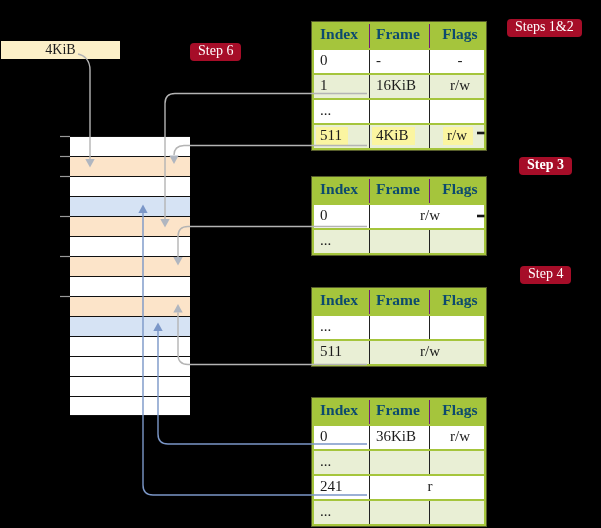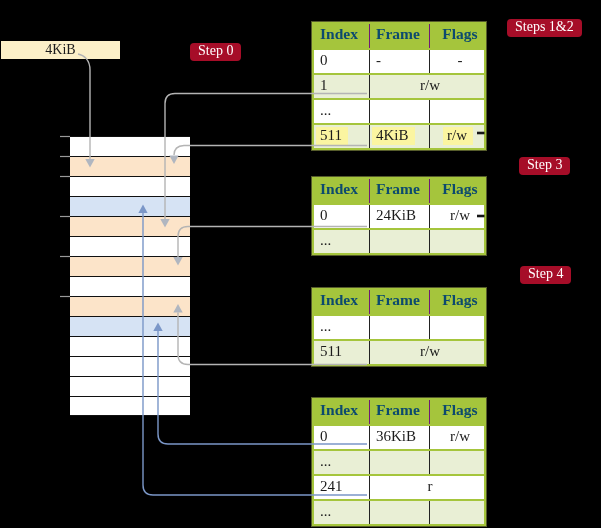--- a/index.html
+++ b/index.html
@@ -14,21 +14,21 @@
     font-size:14px; line-height:18px; text-align:center;
   }
   
   .badge {
     position:absolute; background:var(--badge-red); color:#fff;
     font-size:14px; line-height:14px; padding:1px 8px 3px; border-radius:4px;
     white-space:nowrap;
   }
   #badge-step0   { left:190px; top:43px; }
   #badge-steps12 { left:507px; top:19px; }
-  #badge-step3   { left:519px; top:157px; }
+  #badge-step3   { left:519px; top:157px;font-weight:bold; }
   #badge-step4   { left:520px; top:266px; }
   
   #memcol { position:absolute; left:70px; top:136px; width:120px; }
   .mrow { height:20px; box-sizing:border-box; border-top:1px solid #101010; }
   .mrow:last-child { border-bottom:1px solid #101010; }
   .m-white  { background:#ffffff; }
   .m-orange { background:var(--mem-orange); }
   .m-blue   { background:var(--mem-blue); }
   
   .ptable {
@@ -52,21 +52,21 @@
   
   #overlay { position:absolute; left:0; top:0; z-index:10; pointer-events:none; }
 </style>
 </head>
 <body>
 
 <div class="stage">
 
   <div class="frame-label">4KiB</div>
 
-  <div class="badge" id="badge-step0">Step 0</div>
+  <div class="badge" id="badge-step0">Step 6</div>
   <div class="badge" id="badge-steps12">Steps 1&amp;2</div>
   <div class="badge" id="badge-step3">Step 3</div>
   <div class="badge" id="badge-step4">Step 4</div>
 
   <div id="memcol">
       <div class="mrow m-white"></div>
       <div class="mrow m-orange"></div>
       <div class="mrow m-white"></div>
       <div class="mrow m-blue"></div>
       <div class="mrow m-orange"></div>
@@ -87,20 +87,21 @@
         <div class="tcell tc1">Frame</div>
         <div class="tcell tc2">Flags</div>
       </div>
       <div class="trow">
         <div class="tcell tc0">0</div>
         <div class="tcell tc1">-</div>
         <div class="tcell tc2">-</div>
       </div>
       <div class="trow shaded">
         <div class="tcell tc0">1</div>
+        <div class="tcell tc1">16KiB</div>
         <div class="tcell tc2">r/w</div>
       </div>
       <div class="trow">
         <div class="tcell tc0">...</div>
         <div class="tcell tc1"></div>
         <div class="tcell tc2"></div>
       </div>
       <div class="trow shaded">
         <div class="tcell tc0"><div class="hl">511</div></div>
         <div class="tcell tc1"><div class="hl">4KiB</div></div>
@@ -108,21 +109,20 @@
       </div>
     </div>
   <div class="ptable" id="table-2">
       <div class="trow thead">
         <div class="tcell tc0">Index</div>
         <div class="tcell tc1">Frame</div>
         <div class="tcell tc2">Flags</div>
       </div>
       <div class="trow">
         <div class="tcell tc0">0</div>
-        <div class="tcell tc1">24KiB</div>
         <div class="tcell tc2">r/w</div>
       </div>
       <div class="trow shaded">
         <div class="tcell tc0">...</div>
         <div class="tcell tc1"></div>
         <div class="tcell tc2"></div>
       </div>
     </div>
   <div class="ptable" id="table-3">
       <div class="trow thead">

